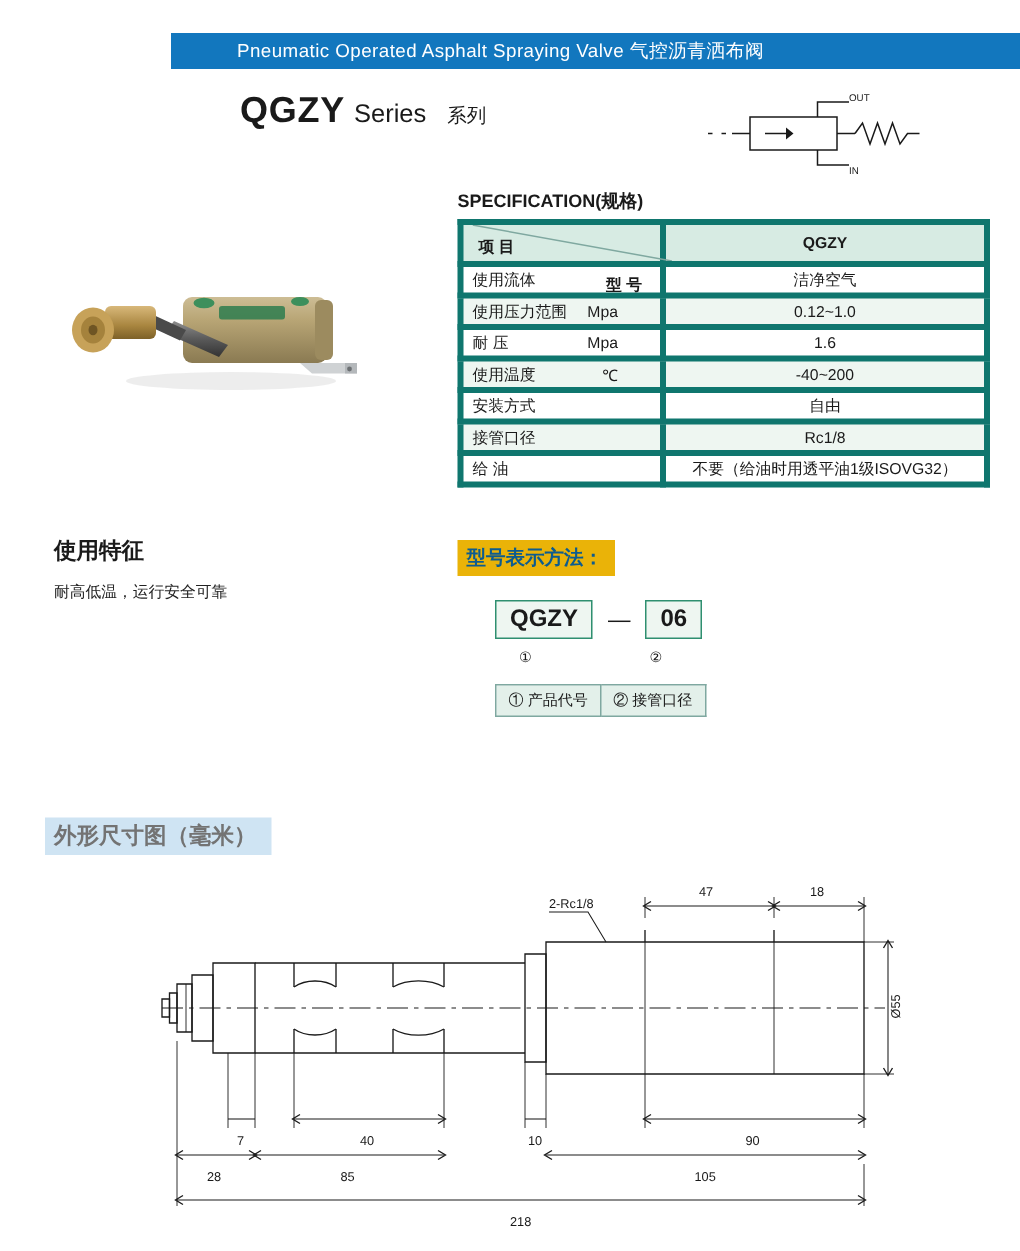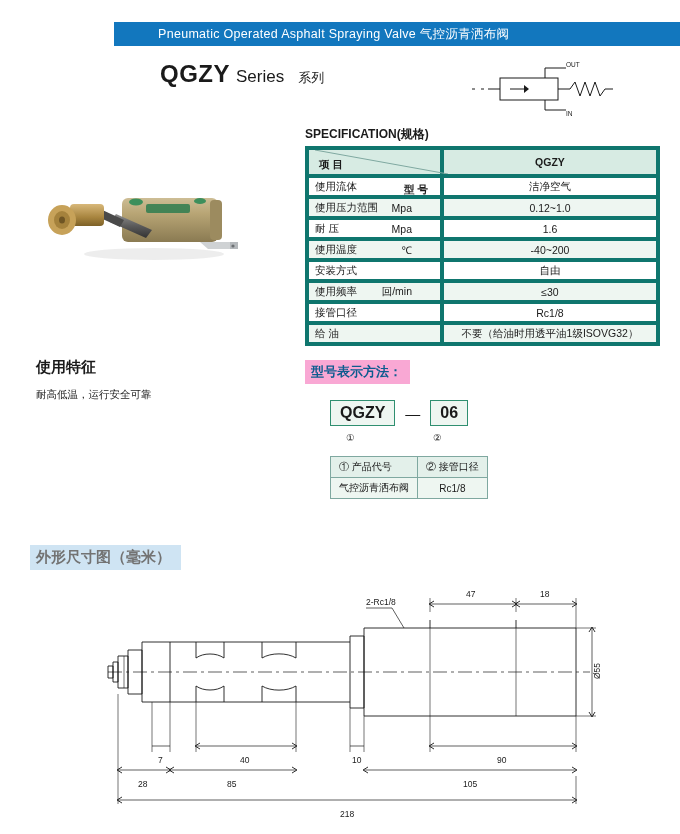--- a/index.html
+++ b/index.html
@@ -90,21 +90,21 @@
   }
   .feat-text {
     position: absolute; left: 36px; top: 388px;
     font-size: 10.5px; color: #222;
   }
 
   
   .model-title {
     position: absolute; left: 305px; top: 360px;
     font-size: 13px; font-weight: bold; color: #0d5c8f;
-    background: #f9a8d4;
+    background: #eab308;
     padding: 3px 8px 3px 6px;
   }
   .model-row {
     position: absolute; left: 330px; top: 400px;
     display: flex; align-items: center; gap: 10px;
   }
   .model-box {
     border: 1px solid #2f8f70;
     background: #eef6f1;
     font-size: 16px; font-weight: bold;
@@ -282,29 +282,20 @@
       <div class="lbl-row">
             <span>安装方式</span>
       <span class="unit"></span>
           </div>
     </td>
     <td class="value">自由</td>
   </tr>
   <tr>
     <td class="label">
       <div class="lbl-row">
-            <span>使用频率</span>
-      <span class="unit">回/min</span>
-          </div>
-    </td>
-    <td class="value">≤30</td>
-  </tr>
-  <tr>
-    <td class="label">
-      <div class="lbl-row">
             <span>接管口径</span>
       <span class="unit"></span>
           </div>
     </td>
     <td class="value">Rc1/8</td>
   </tr>
   <tr>
     <td class="label">
       <div class="lbl-row">
             <span>给    油</span>
@@ -327,24 +318,20 @@
 </div>
 <div class="model-marks">
   <span style="left:16px;">①</span>
   <span style="left:103px;">②</span>
 </div>
 <table class="model-tbl">
   <tbody>
       <tr class="h">
     <td>① 产品代号</td>
     <td>② 接管口径</td>
-  </tr>
-  <tr>
-    <td>气控沥青洒布阀</td>
-    <td class="c">Rc1/8</td>
   </tr>
 </tbody>
   </table>
 
 <div class="dim-title">外形尺寸图（毫米）</div>
 
 <div class="drawing">
   <svg width="680" height="260" viewBox="0 0 680 260">
     <g fill="none" stroke="#1a1a1a" stroke-width="0.9" stroke-linejoin="miter">
 

